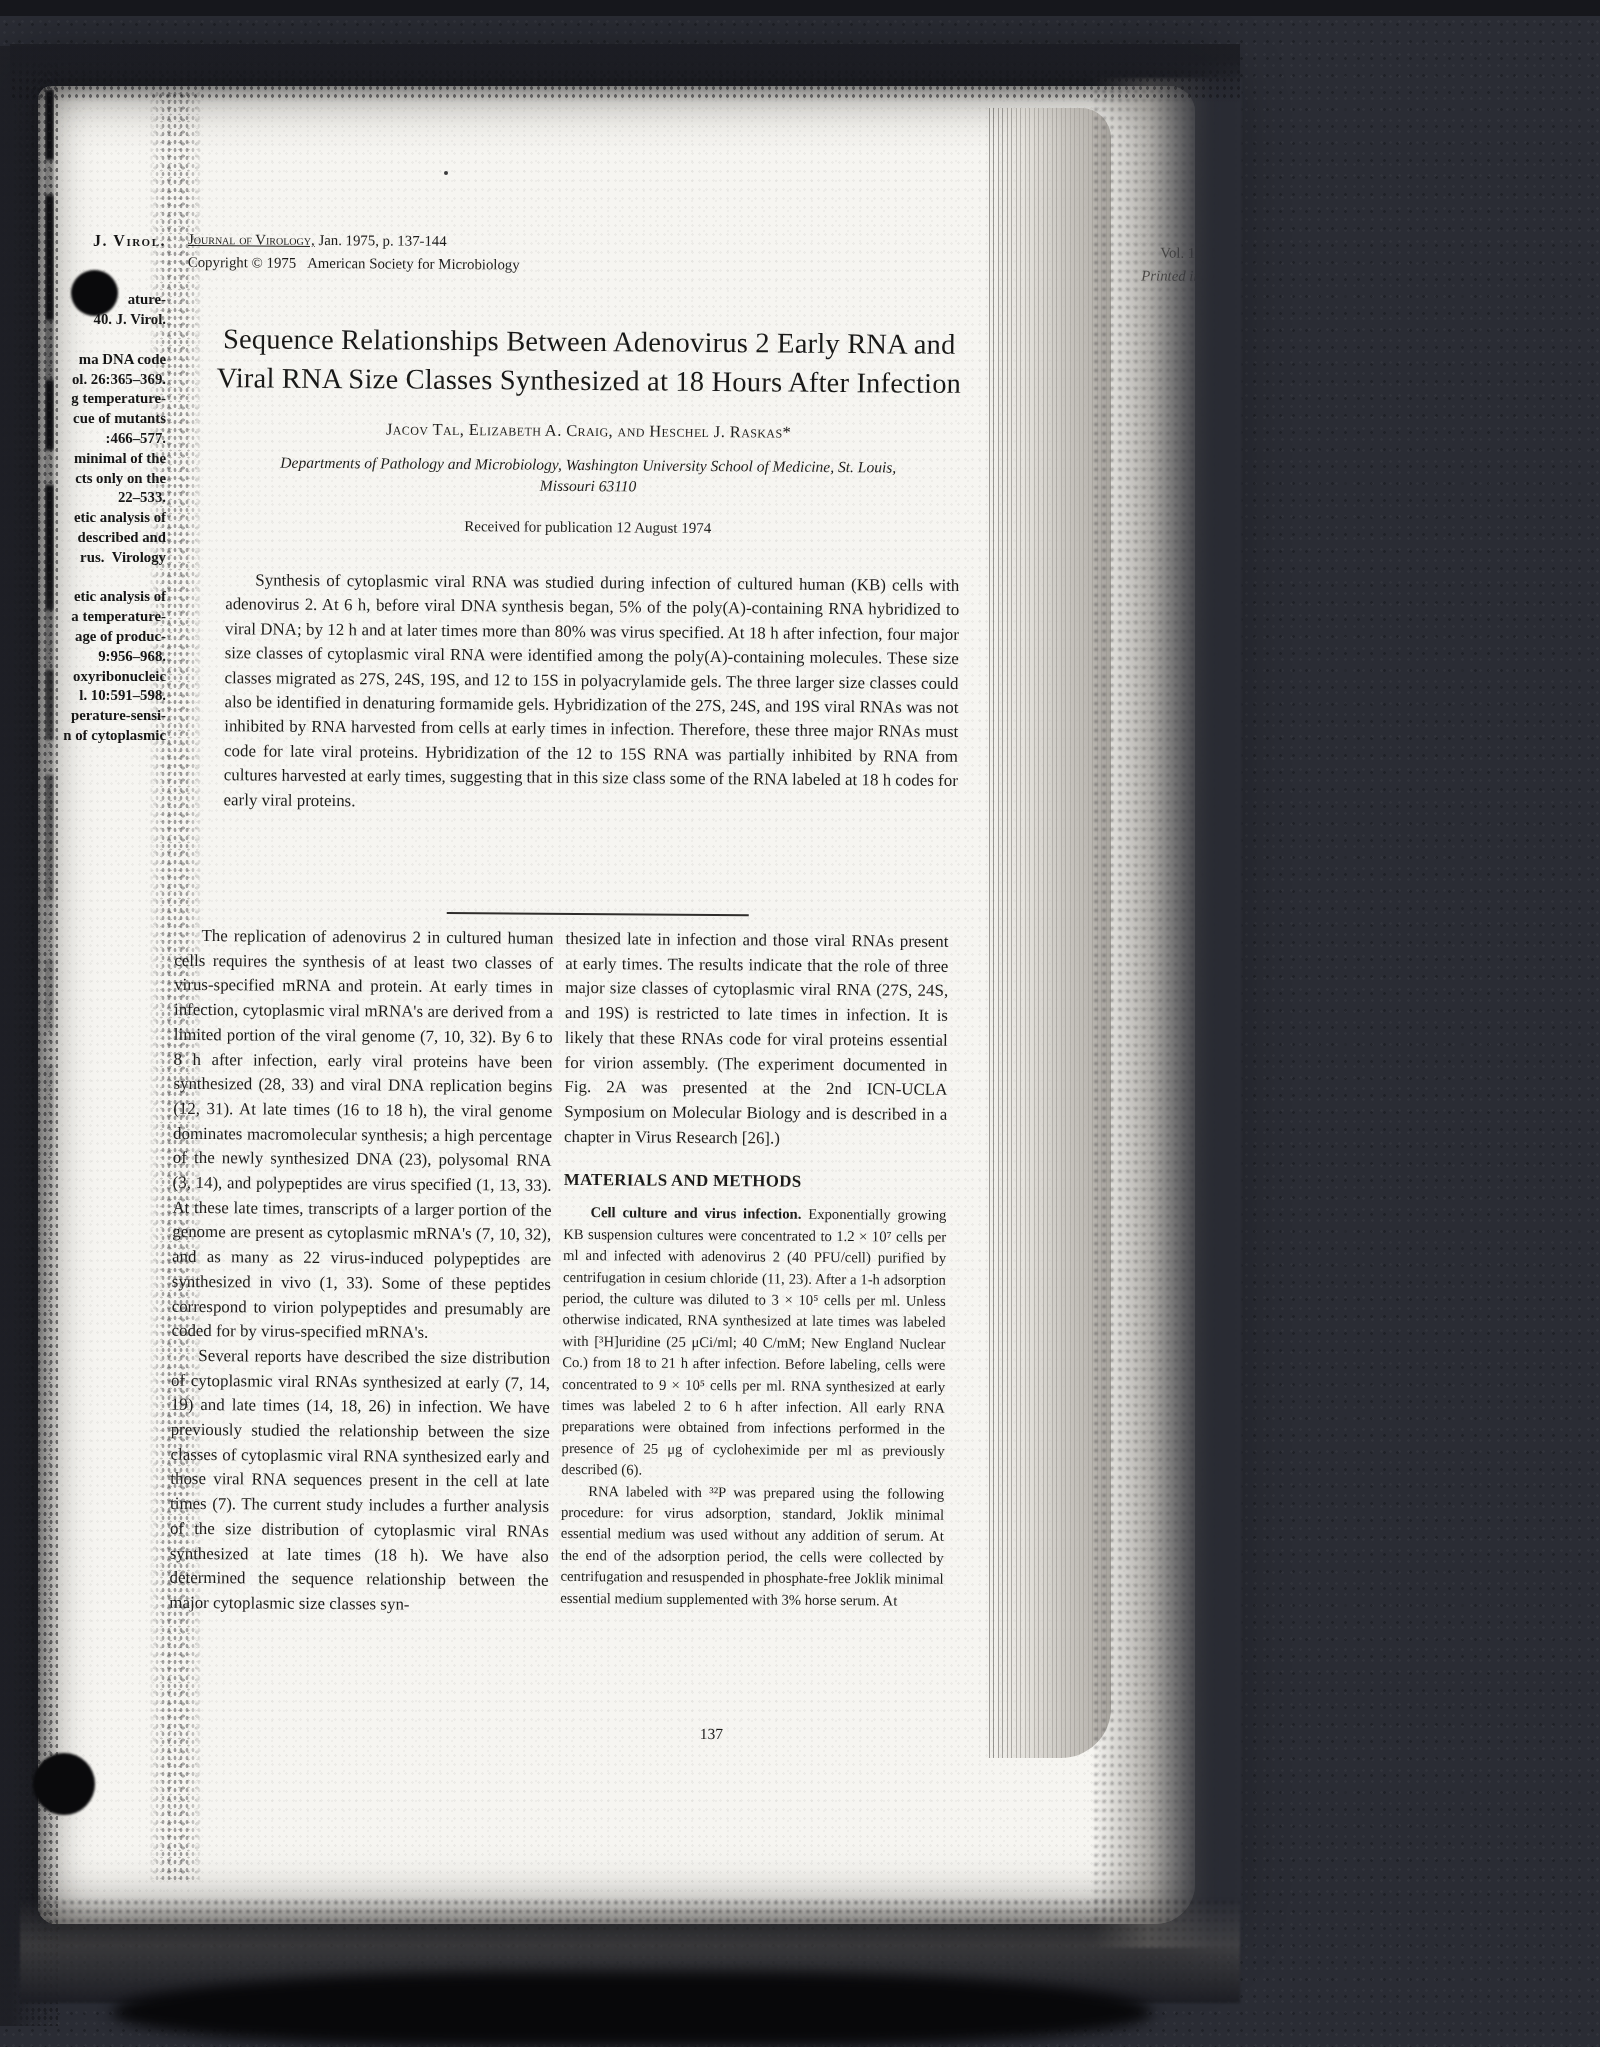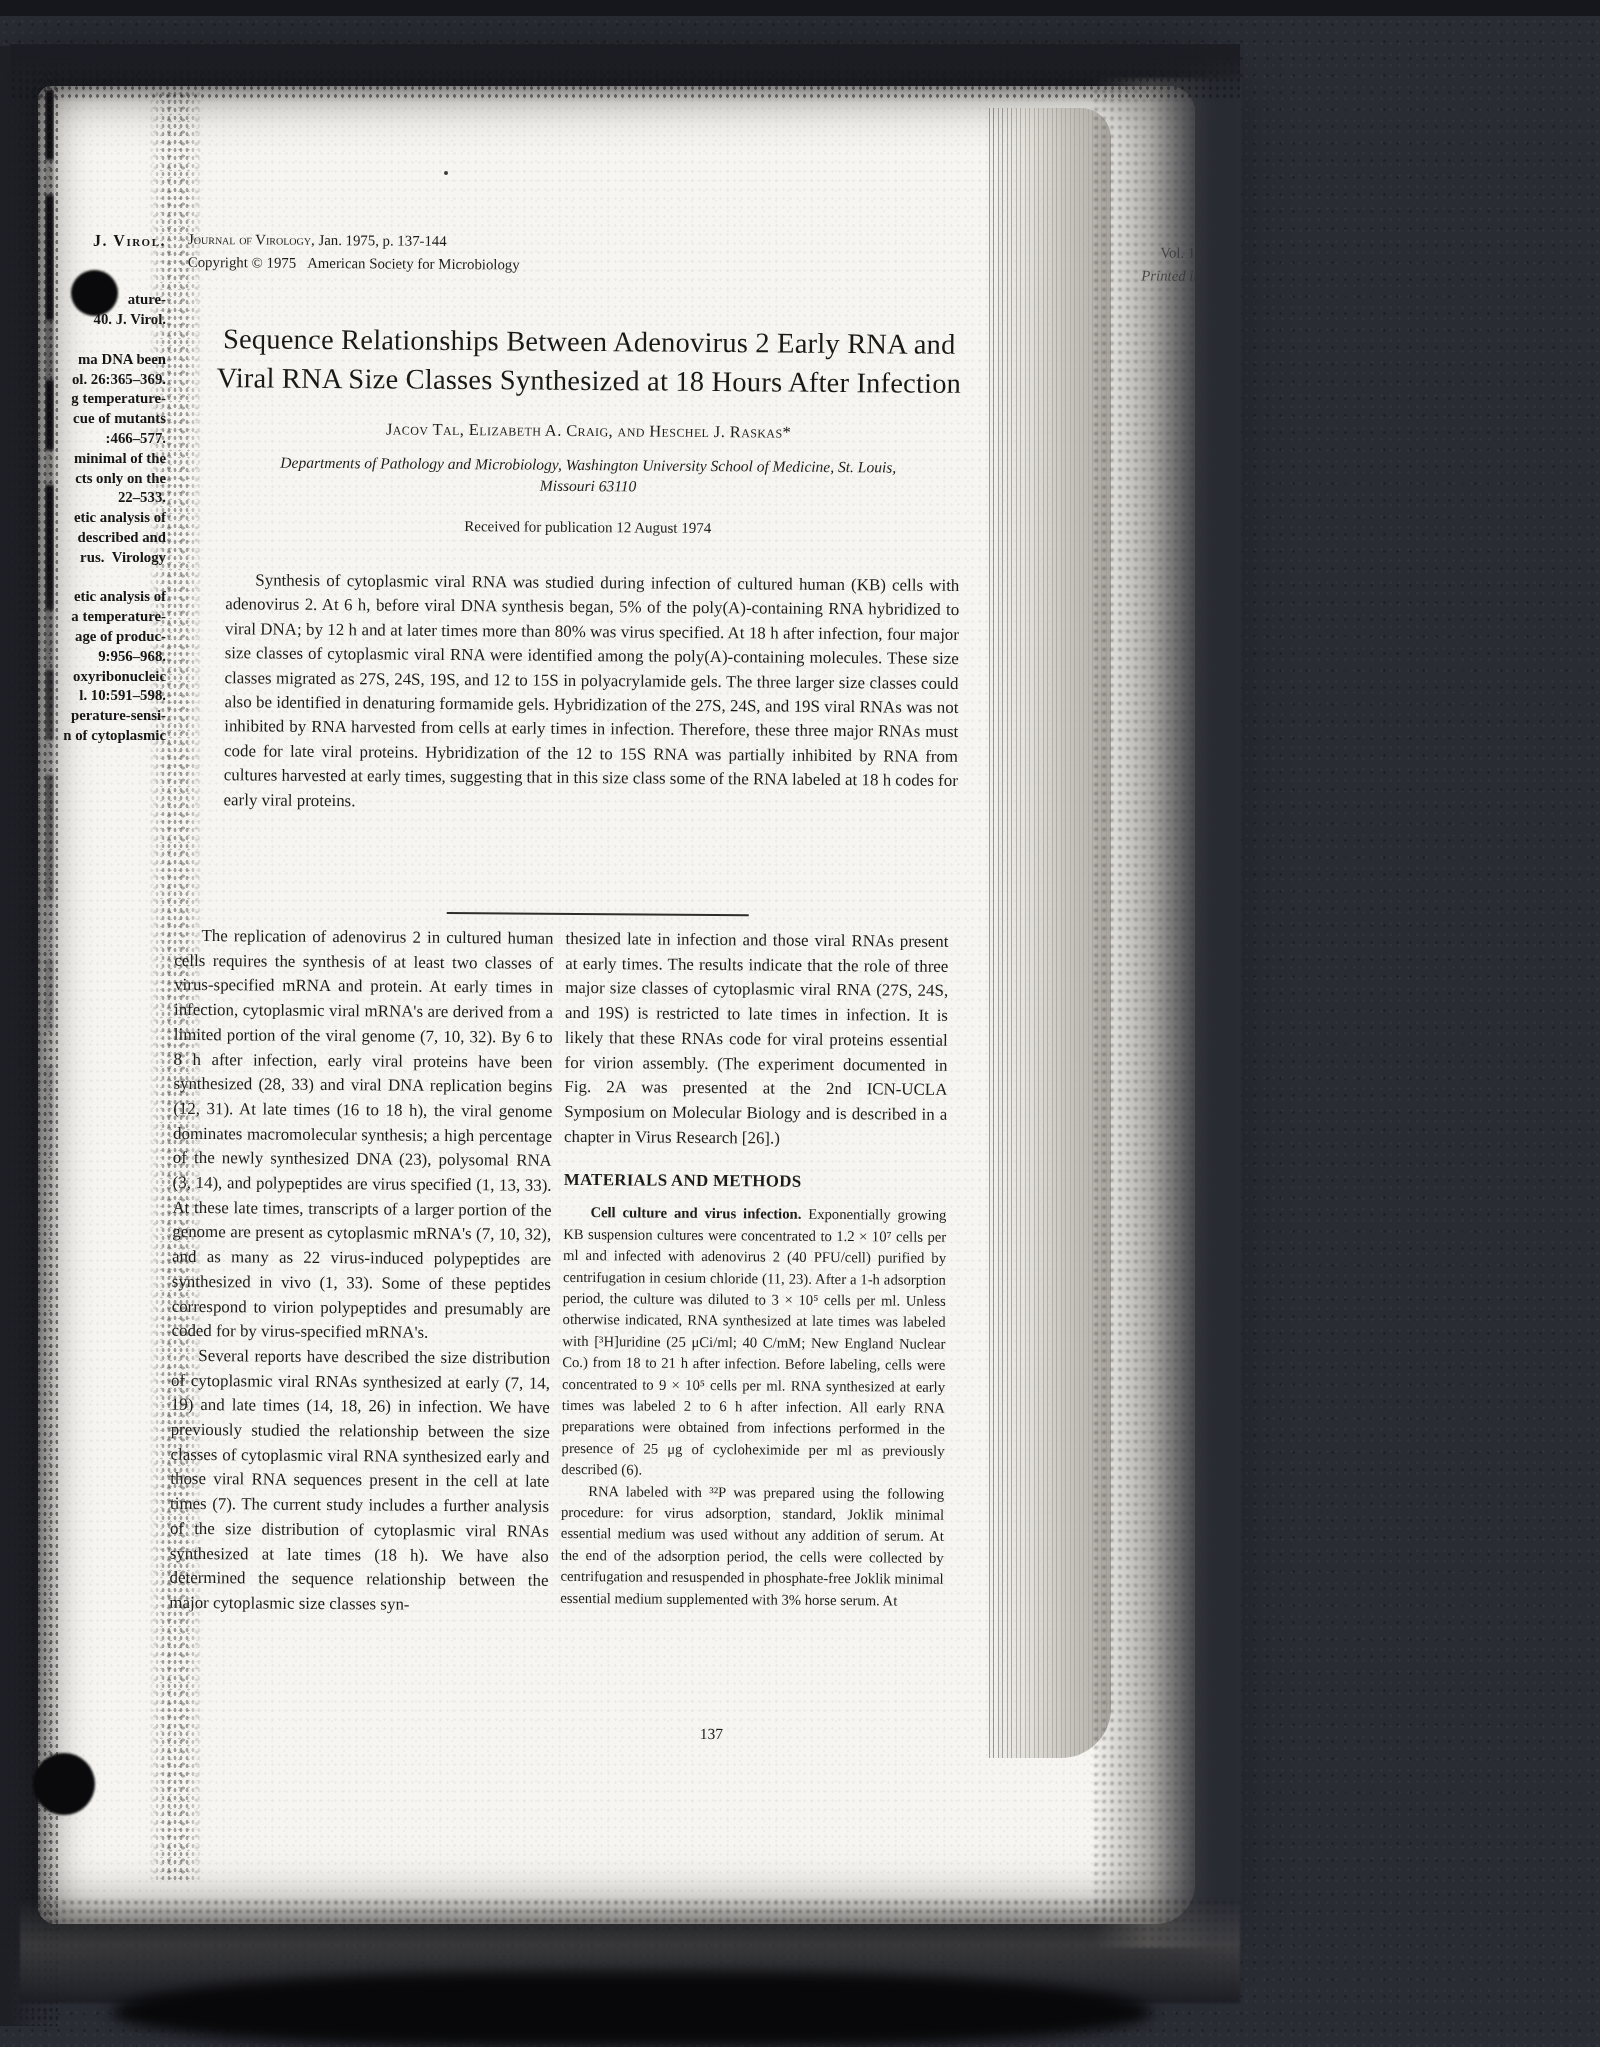--- a/index.html
+++ b/index.html
@@ -77,21 +77,21 @@
   .fragments{position:absolute;left:42px;top:215px;width:124px;z-index:2;text-align:right;
     font-weight:bold;color:#161616;font-size:14.8px;line-height:19.8px;}
   .frag{min-height:19.8px;white-space:nowrap;}
   .frag:first-child{font-variant:small-caps;font-size:16px;letter-spacing:1.5px;}
   
   .content{position:absolute;left:0;top:0;width:1250px;height:1950px;z-index:2;color:#1d1c1a;
     transform:rotate(0.45deg);transform-origin:200px 230px;}
   .content .abs{position:absolute;}
   .hdr-left{left:188px;top:212px;font-size:14.8px;line-height:22.5px;}
   .hdr-right{left:1015px;top:218px;width:228px;text-align:right;font-size:14.8px;line-height:22.5px;}
-  .sc{font-variant:small-caps;}
+  .sc{font-variant:small-caps;text-decoration:underline;}
   .it{font-style:italic;}
   .title{left:195px;top:303px;width:790px;text-align:center;font-size:28.5px;line-height:39px;
     letter-spacing:0.2px;color:#191918;}
   .authors{left:195px;top:402px;width:790px;text-align:center;font-size:16.5px;font-variant:small-caps;letter-spacing:0.4px;}
   .affil{left:195px;top:435px;width:790px;text-align:center;font-style:italic;font-size:15.5px;line-height:21px;}
   .received{left:195px;top:500px;width:790px;text-align:center;font-size:15px;}
   .abstract{left:228px;top:552px;width:734px;font-size:16.9px;line-height:24.4px;text-align:justify;text-indent:30px;}
   .rule{left:452px;top:894px;width:302px;height:2px;background:#2f2d2b;}
   .col{top:908px;}
   .col-left{left:180px;width:379px;}
@@ -110,21 +110,21 @@
 
   <div class="page"></div>
 
   <div class="fragments">
       <div class="frag">J. Virol.</div>
       <div class="frag"></div>
       <div class="frag"></div>
       <div class="frag">h te&nbsp;&nbsp;&nbsp;&nbsp;&nbsp;&nbsp;ature-</div>
       <div class="frag">40. J. Virol.</div>
       <div class="frag"></div>
-      <div class="frag">ma DNA been</div>
+      <div class="frag">ma DNA code</div>
       <div class="frag">ol. 26:365–369.</div>
       <div class="frag">g temperature-</div>
       <div class="frag">cue of mutants</div>
       <div class="frag">:466–577.</div>
       <div class="frag">minimal of the</div>
       <div class="frag">cts only on the</div>
       <div class="frag">22–533.</div>
       <div class="frag">etic analysis of</div>
       <div class="frag">described and</div>
       <div class="frag">rus.&nbsp;&nbsp;Virology</div>

